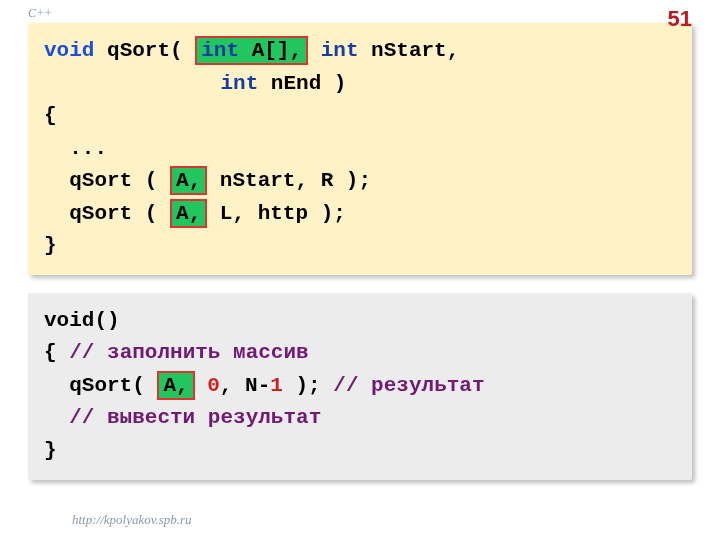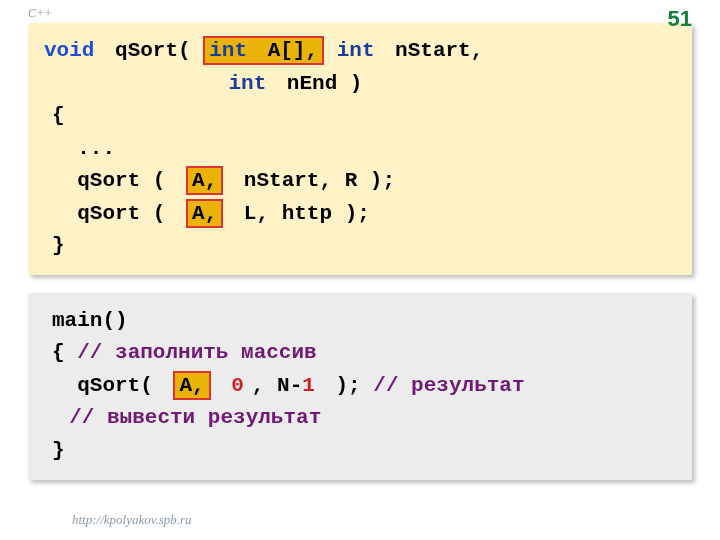--- a/index.html
+++ b/index.html
@@ -19,21 +19,21 @@
     color: #8a9aa8;
     font-size: 12px;
     font-style: italic;
     font-family: Georgia, serif;
     margin-bottom: 2px;
   }
   .page-num {
     position: absolute;
     top: 6px;
     right: 28px;
-    color: #15803d;
+    color: #b91c1c;
     font-size: 22px;
     font-weight: 600;
   }
   .title {
     color: #1a1a1a;
     font-size: 26px;
     font-weight: 700;
     margin: 0 0 4px 0;
     border-bottom: 3px solid #1a3ea0;
     padding-bottom: 4px;
@@ -52,26 +52,26 @@
     padding: 12px 16px;
     border-radius: 2px;
     box-shadow: 3px 3px 4px rgba(0,0,0,0.25);
     white-space: pre;
     margin-bottom: 18px;
   }
   .box1 { background: #fff2c6; }
   .box2 { background: #ececec; }
   .kw-void  { color: #1d4ed8; }
   .kw-int   { color: #1a3ea0; }
-  .kw-black { color: #000; margin-left: 8px; }
+  .kw-black { color: #000; }
   .num0     { color: #c22; }
   .num1     { color: #c22; }
   .comment  { color: #701a75; }
   .hl {
-    background: #eab308;
+    background: #22c55e;
     border: 2px solid #d33;
     padding: 0 4px;
     display: inline-block;
     line-height: 1.2;
   }
   .footer {
     position: absolute;
     bottom: 12px;
     left: 28px;
     color: #8a9aa8;
@@ -89,20 +89,20 @@
   <div class="page-num">51</div>
 
   <div class="codebox box1"><span class="kw-void">void</span><span class="kw-black"> qSort( </span><span class="hl"><span class="kw-int">int</span><span class="kw-black"> A[],</span></span><span class="kw-int"> int</span><span class="kw-black"> nStart,</span>
 <span class="kw-black">              </span><span class="kw-int">int</span><span class="kw-black"> nEnd )</span>
 <span class="kw-black">{</span>
 <span class="kw-black">  ...</span>
 <span class="kw-black">  qSort ( </span><span class="hl kw-black">A,</span><span class="kw-black"> nStart, R );</span>
 <span class="kw-black">  qSort ( </span><span class="hl kw-black">A,</span><span class="kw-black"> L, http );</span>
 <span class="kw-black">}</span></div>
 
-  <div class="codebox box2"><span class="kw-black">main()</span>
+  <div class="codebox box2"><span class="kw-black">void()</span>
 <span class="kw-black">{ </span><span class="comment">// заполнить массив</span>
 <span class="kw-black">  qSort( </span><span class="hl kw-black">A,</span><span class="kw-black"> </span><span class="num0">0</span><span class="kw-black">, N-</span><span class="num1">1</span><span class="kw-black"> ); </span><span class="comment">// результат</span>
 <span class="comment">  // вывести результат</span>
 <span class="kw-black">}</span></div>
 </div>
 
 <div class="footer">http://kpolyakov.spb.ru</div>
 
 </body></html>

